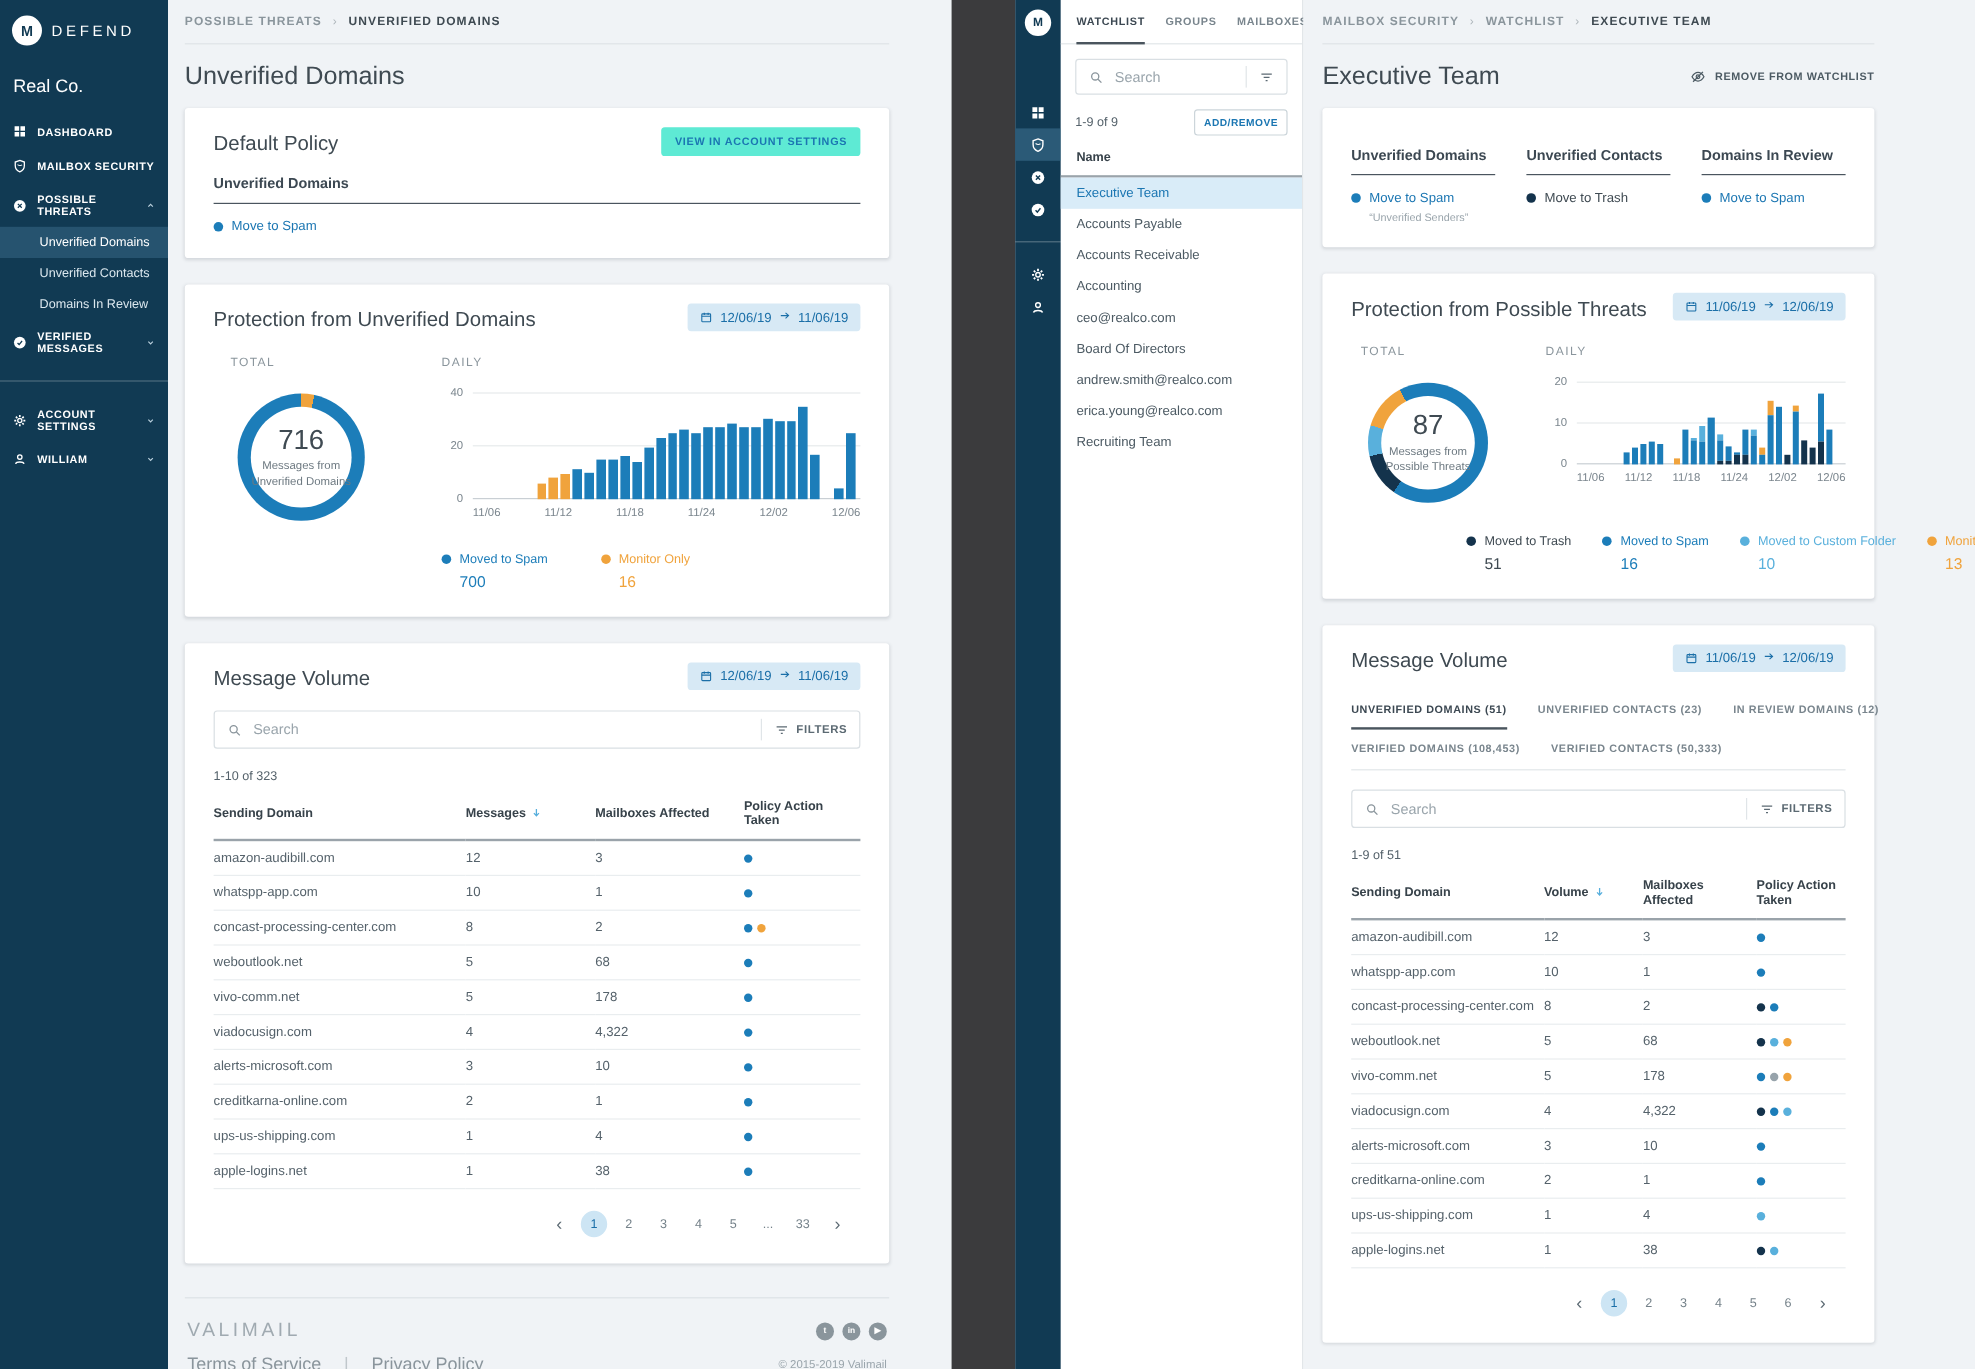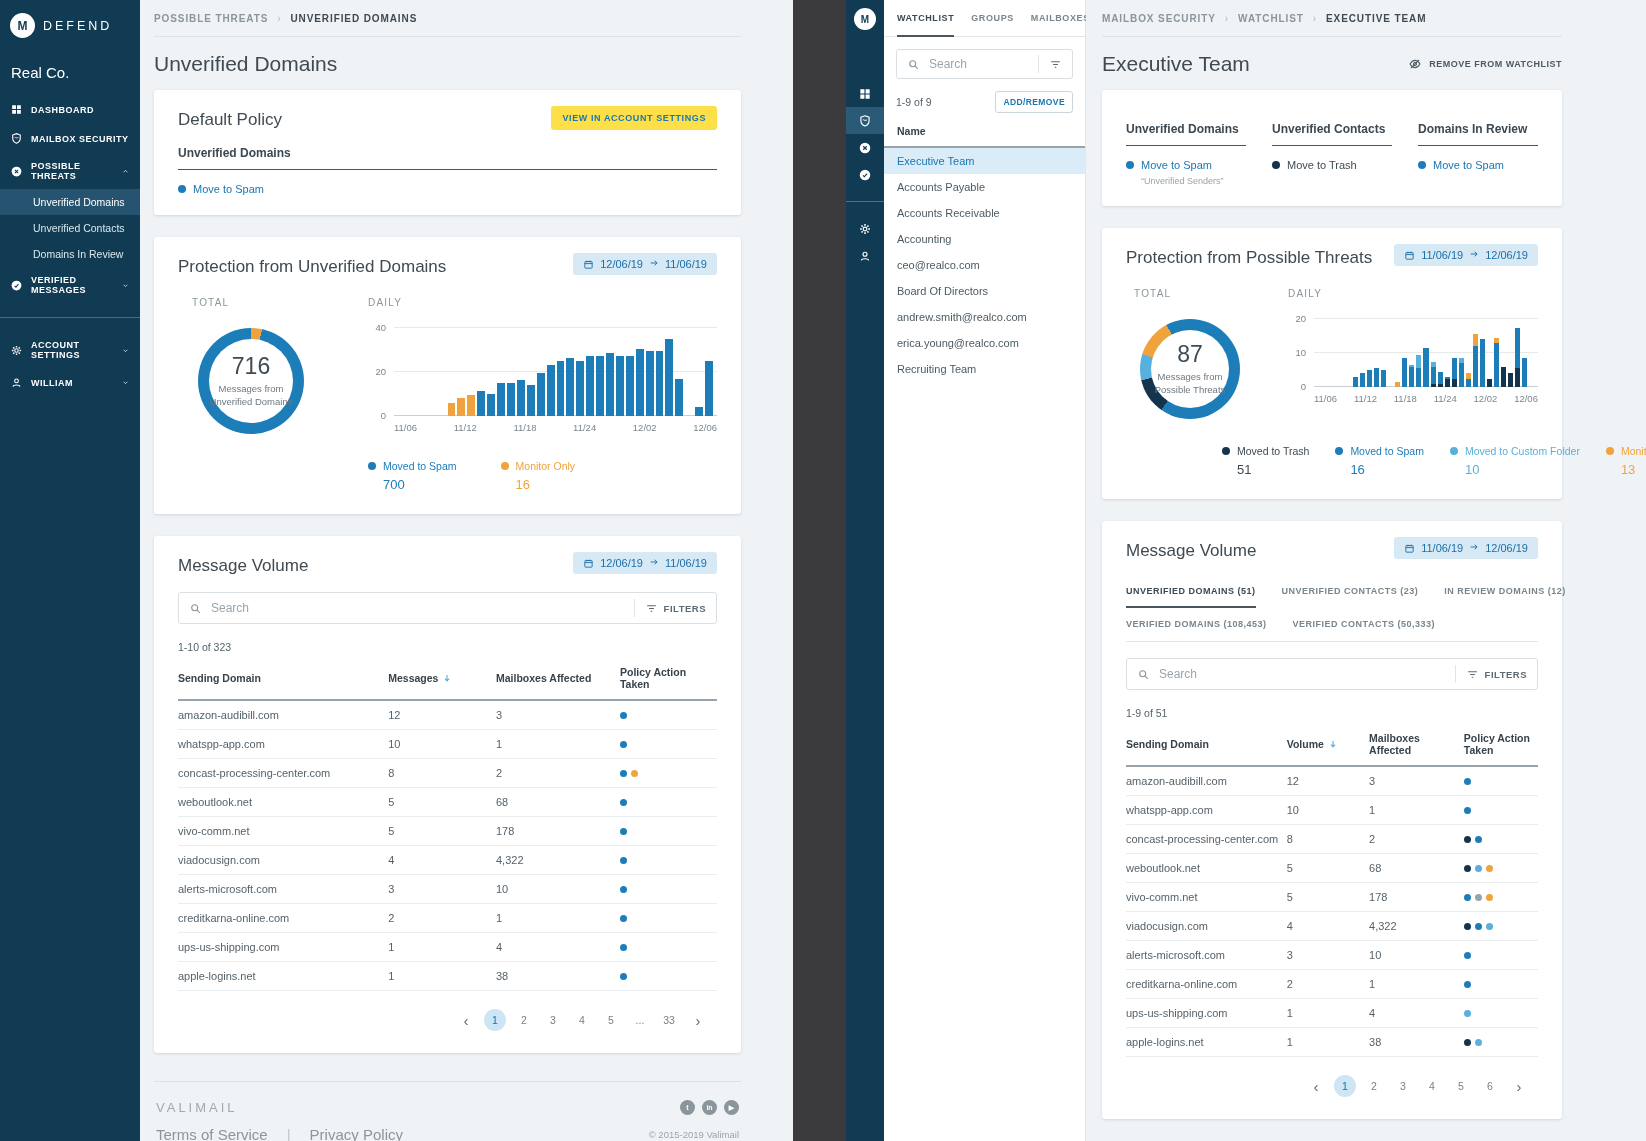--- a/index.html
+++ b/index.html
@@ -29,21 +29,21 @@
   .crumbbar .last{color:#3f4a52}
   .page-title{font-size:21px;font-weight:400;color:#3f4a52;margin:15px 0 14px}
   .title-row{display:flex;justify-content:space-between;align-items:center;margin:15px 0 14px}
   .title-row .page-title{margin:0}
   .remove-link{display:flex;gap:7px;align-items:center;font-size:9px;font-weight:700;letter-spacing:.5px;color:#4c5a63;cursor:pointer}
   .remove-link svg{width:14px;height:14px}
 
   .card{background:#fff;border-radius:3px;box-shadow:0 1px 3px rgba(40,50,60,.15);padding:16px 24px 20px;margin-bottom:22px}
   .card-head{display:flex;justify-content:space-between;align-items:flex-start}
   .card-title{font-size:17px;font-weight:400;color:#3f4a52;margin-top:4px}
-  .btn-light{background:#fde047;color:#1b76b2;font-size:9px;font-weight:700;letter-spacing:.6px;border:0;border-radius:3px;padding:7px 11px;cursor:pointer;font-family:inherit}
+  .btn-light{background:#5eead4;color:#1b76b2;font-size:9px;font-weight:700;letter-spacing:.6px;border:0;border-radius:3px;padding:7px 11px;cursor:pointer;font-family:inherit}
   .badge{display:inline-flex;align-items:center;gap:6px;background:#d7e9f5;color:#1b6fa8;font-size:11px;border-radius:3px;padding:5px 10px;cursor:pointer}
   .badge .ic svg{width:11px;height:11px}
   .badge .arr svg{width:10px;height:10px}
 
   .policy-label{font-size:12px;font-weight:700;color:#3c4852;margin-top:16px;padding-bottom:9px;border-bottom:1px solid #4a555e}
   .action-row{display:flex;align-items:center;gap:7px;margin-top:13px;font-size:11px}
   .dot{width:8px;height:8px;border-radius:50%;display:inline-block;flex-shrink:0}
   .note{font-size:9px;color:#9aa5ac;margin:5px 0 0 15px}
 
   .prot-body{display:flex;margin-top:12px}
@@ -90,21 +90,21 @@
   .sort-ic svg{width:10px;height:10px;display:inline-block}
   .dots{display:flex;gap:4px;align-items:center}
   .pdot{width:7px;height:7px;border-radius:50%}
   .pager{display:flex;justify-content:flex-end;align-items:center;gap:7px;margin:18px 8px 2px 0}
   .page{min-width:22px;height:22px;border-radius:50%;display:flex;align-items:center;justify-content:center;font-size:10.5px;color:#75828a;cursor:pointer}
   .page.active{background:#cde5f4;color:#1b6fa8}
   .page.arrow{color:#5c6a73;font-size:15px}
 
   .lfooter{margin-top:28px;border-top:1px solid #dce1e5;padding:18px 2px 30px}
   .f-row{display:flex;justify-content:space-between;align-items:center}
-  .f-brand{font-size:13px;letter-spacing:3px;color:#a0aab1}
+  .f-brand{font-size:16px;letter-spacing:3px;color:#a0aab1}
   .socials{display:flex;gap:7px}
   .soc{width:15px;height:15px;border-radius:50%;background:#8a959c;color:#fff;font-size:7px;font-weight:700;display:flex;align-items:center;justify-content:center;cursor:pointer}
   .f-links{display:flex;gap:19px;font-size:15px;color:#8a959c;margin-top:11px;align-items:center}
   .f-links .lsep{color:#c0c7cb}
   .f-copy{font-size:9.5px;color:#9aa5ac;margin-top:11px}
 
   
   .dark-strip{width:53px;background:#3b3b3d;flex-shrink:0}
   .mini{width:38px;background:#113a53;flex-shrink:0;display:flex;flex-direction:column;align-items:center;padding-top:8px}
   .mini-logo{width:22px;height:22px;border-radius:50%;background:#fff;color:#113a53;font-size:10px;font-weight:700;display:flex;align-items:center;justify-content:center;margin-bottom:50px}

